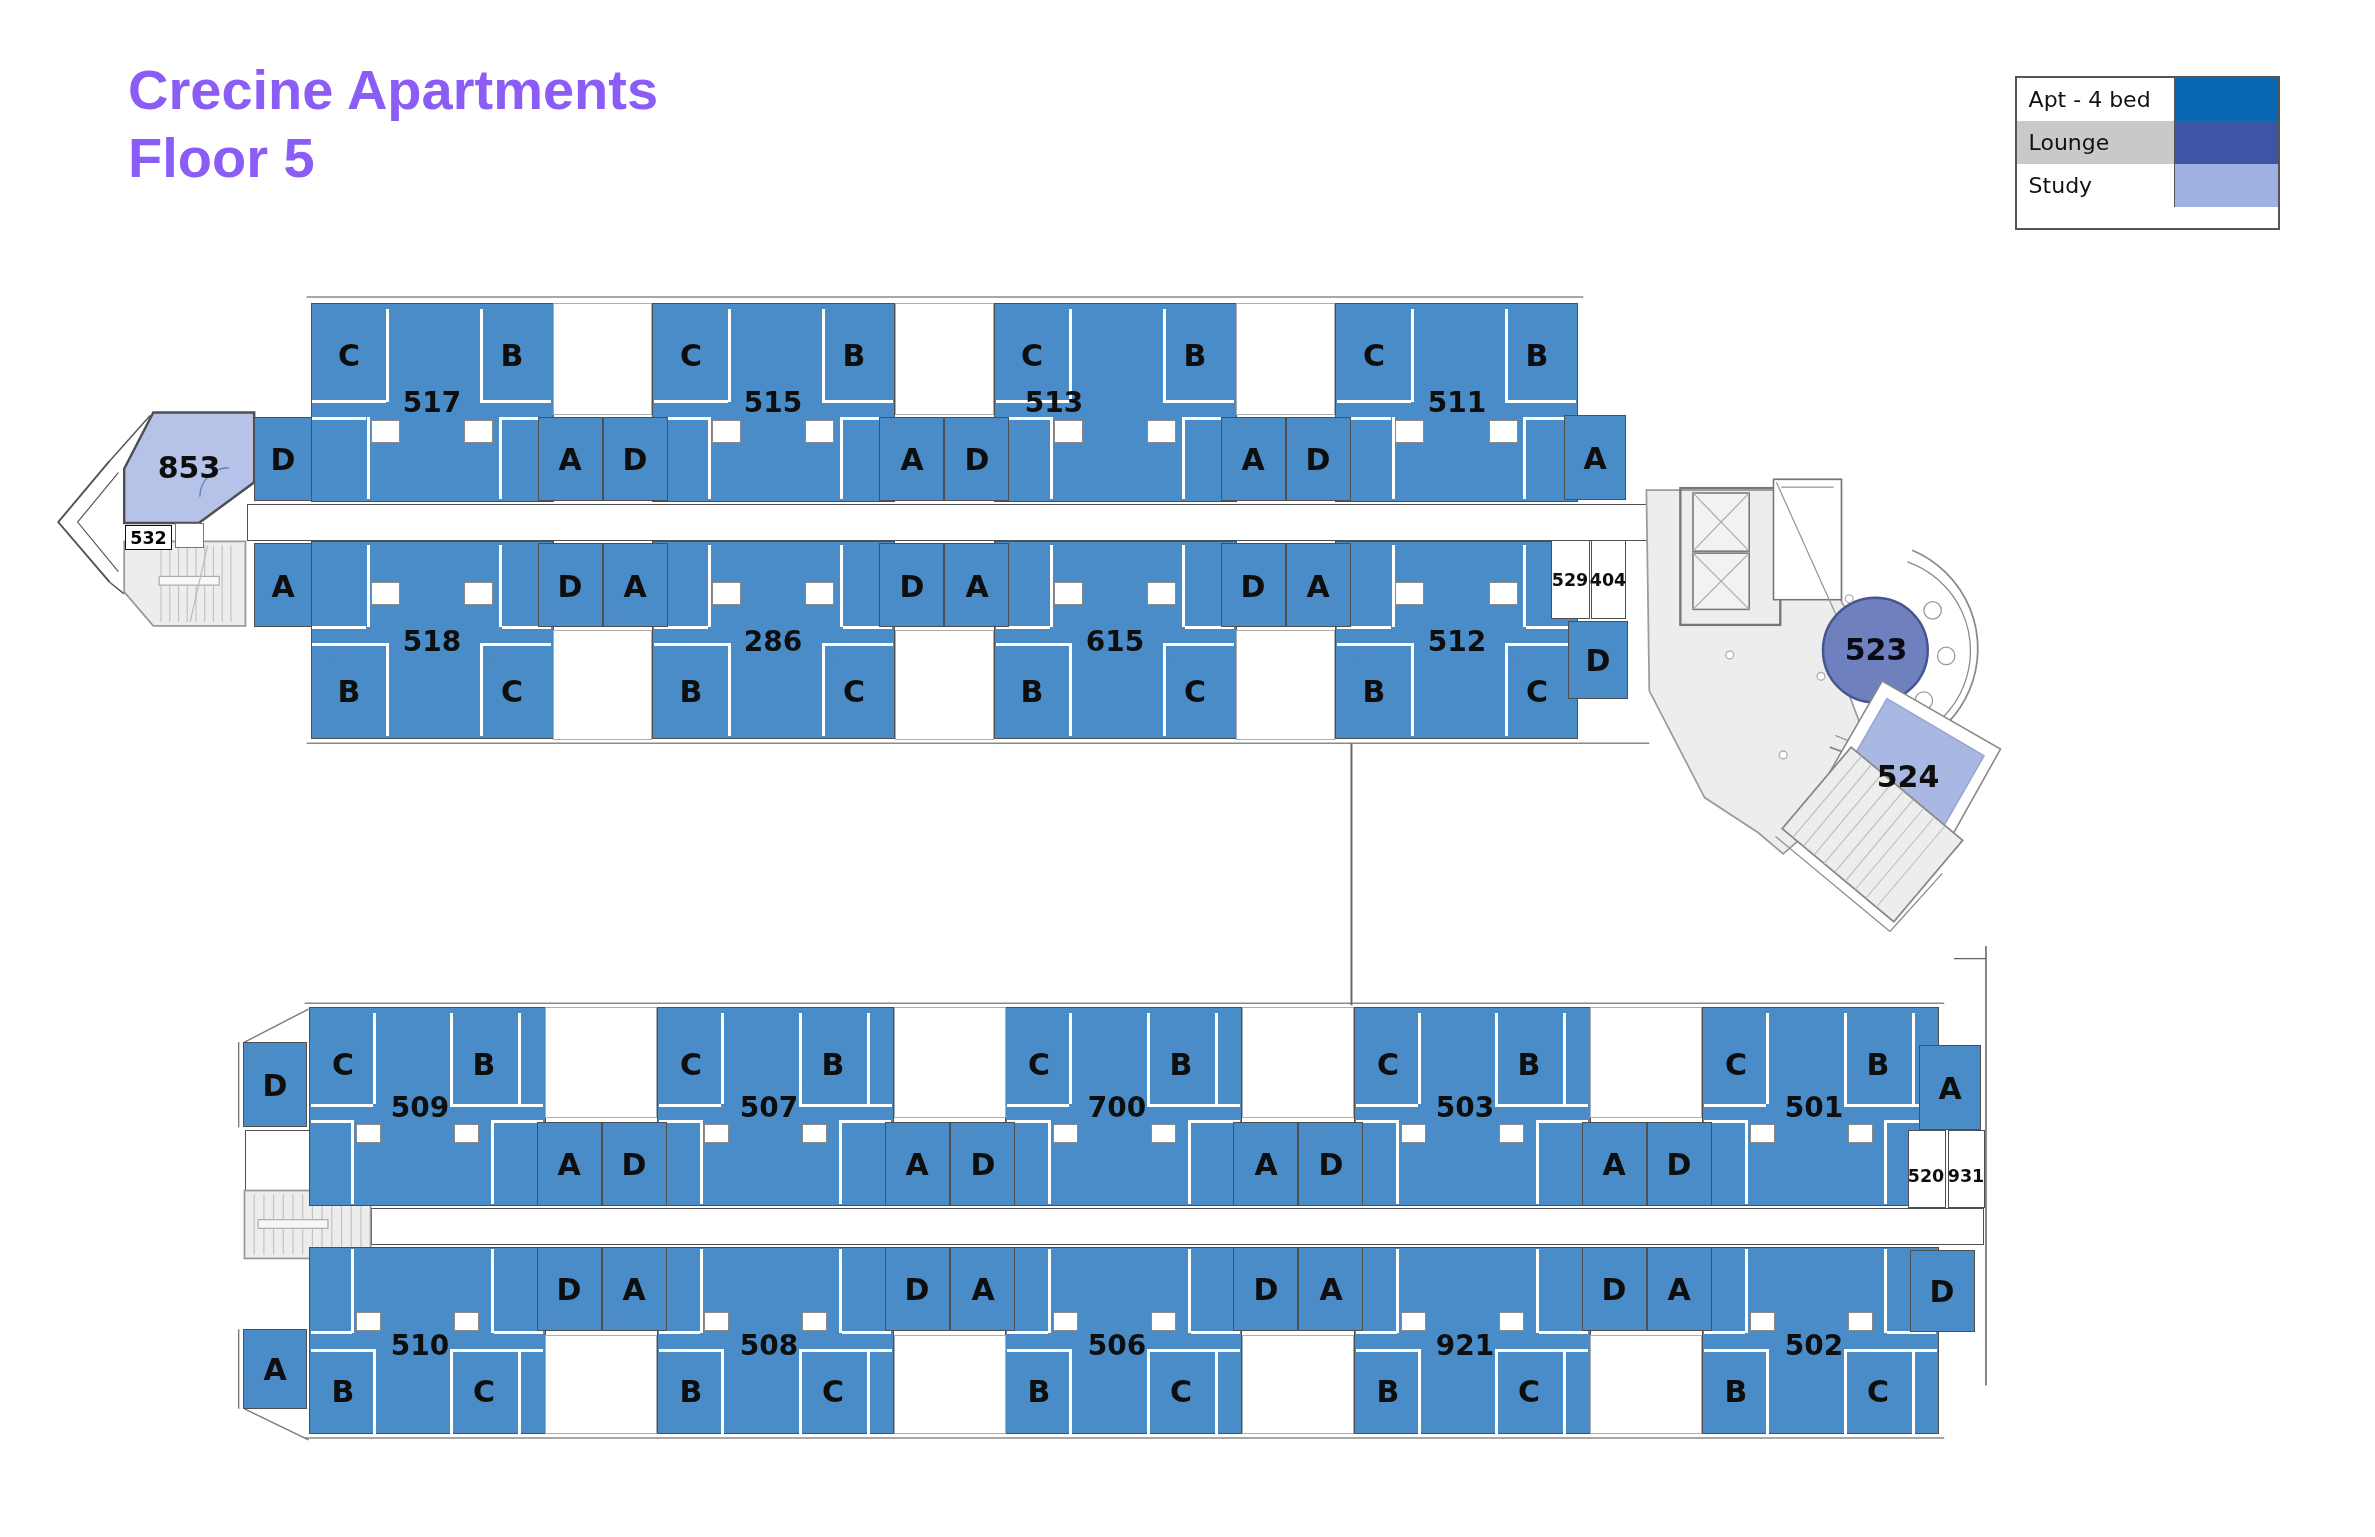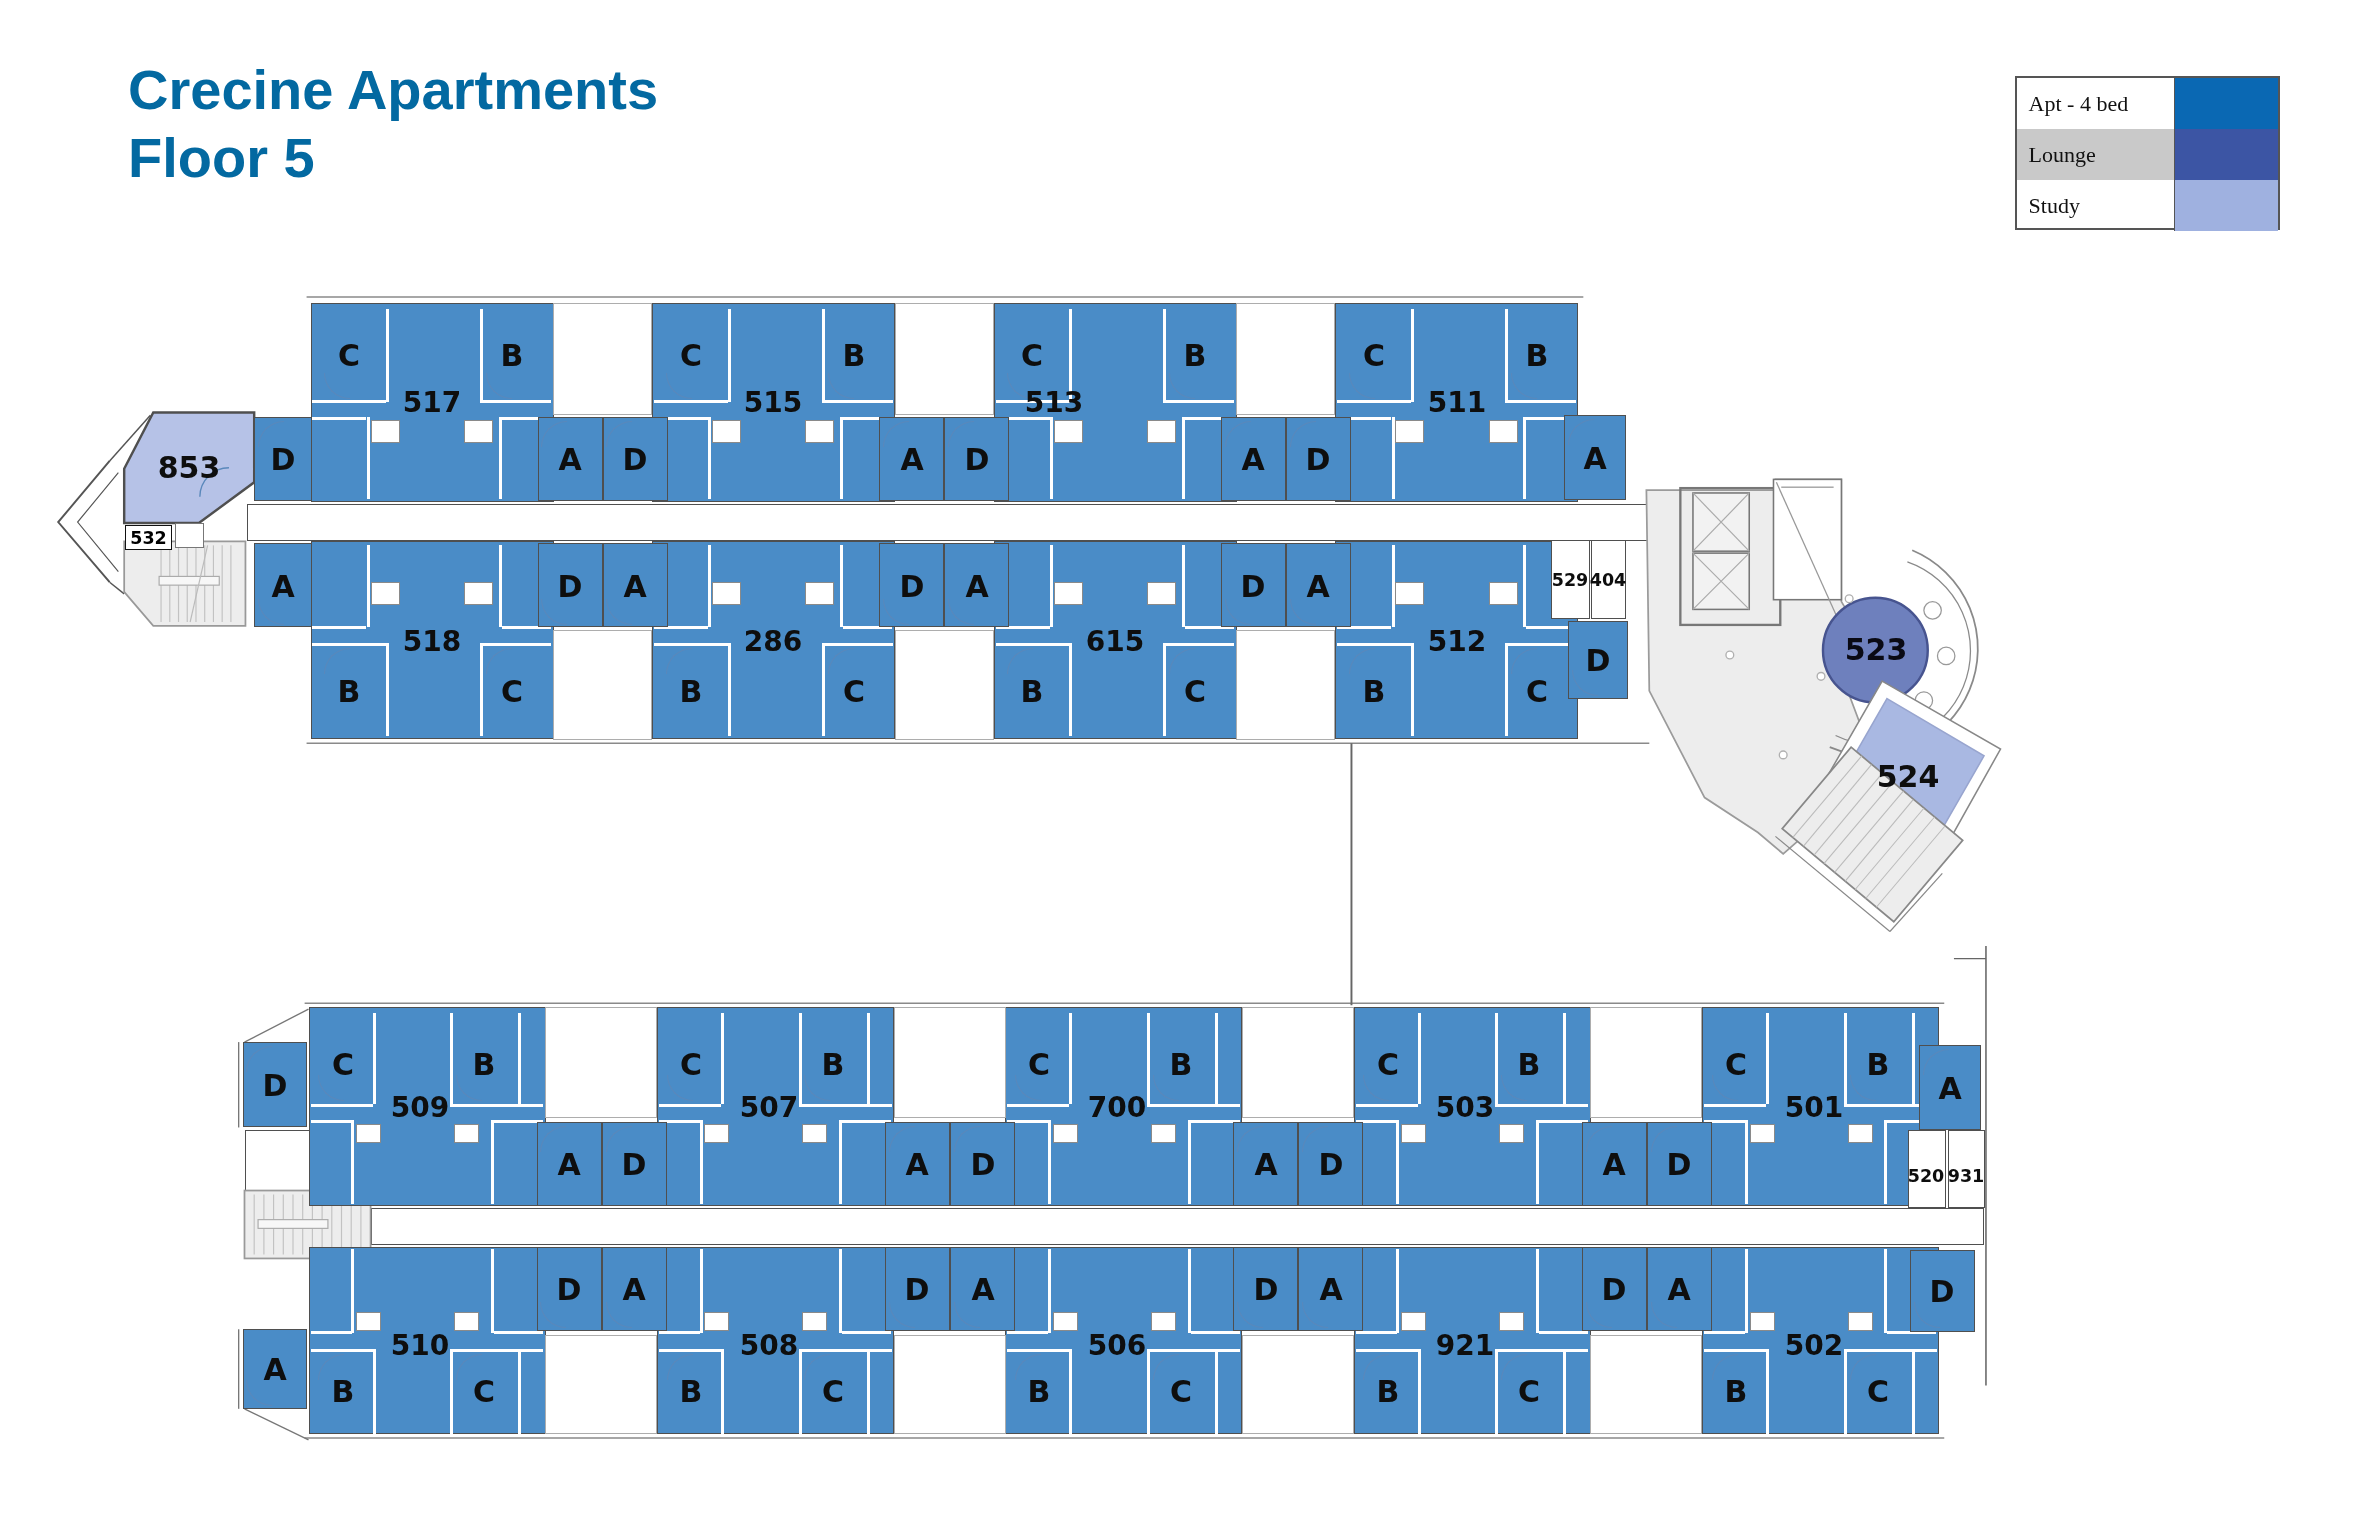--- a/index.html
+++ b/index.html
@@ -1,25 +1,25 @@
 <!DOCTYPE html>
 <html><head>
 <meta charset="utf-8">
 <style>
   html,body{margin:0;padding:0;background:#fff;}
   #canvas{position:relative;width:2375px;height:1537px;background:#fff;overflow:hidden;
           font-family:"DejaVu Sans",sans-serif;}
   
-  .title{position:absolute;left:128px;top:56px;color:#0369a1;
+  .title{position:absolute;left:128px;top:56px;color:#8b5cf6;
          font-family:"Liberation Sans",sans-serif;font-weight:bold;
          font-size:56px;line-height:1.22;letter-spacing:0px;}
   
   .legend{position:absolute;left:2015px;top:76px;width:265px;height:154px;
           border:2.9px solid #555;box-sizing:border-box;background:#fff;}
-  .legend-row{display:flex;height:51px;font-family:Liberation Serif, serif;}
+  .legend-row{display:flex;height:43px;}
   .legend-label{flex:1;display:flex;align-items:center;padding-left:11.6px;
                 font-size:22px;color:#111;border-right:1px solid #555;box-sizing:border-box;}
   .legend-swatch{width:103px;height:100%;}
   .corridor{position:absolute;background:#fff;border:1.9px solid #4f4f4f;box-sizing:border-box;}
   .stub{position:absolute;background:#fff;border:1.9px solid #4f4f4f;box-sizing:border-box;}
   .apt{position:absolute;background:var(--apt);border:1.9px solid #4f4f4f;box-sizing:border-box;}
   .void{position:absolute;background:#fff;border:1px solid #adadad;box-sizing:border-box;}
   .wallpiece{position:absolute;background:#fff;}
   .bath{position:absolute;background:#fff;border:1px solid #8a8a8a;box-sizing:border-box;}
   .svc{position:absolute;background:#fff;border:1.9px solid #4f4f4f;box-sizing:border-box;}

